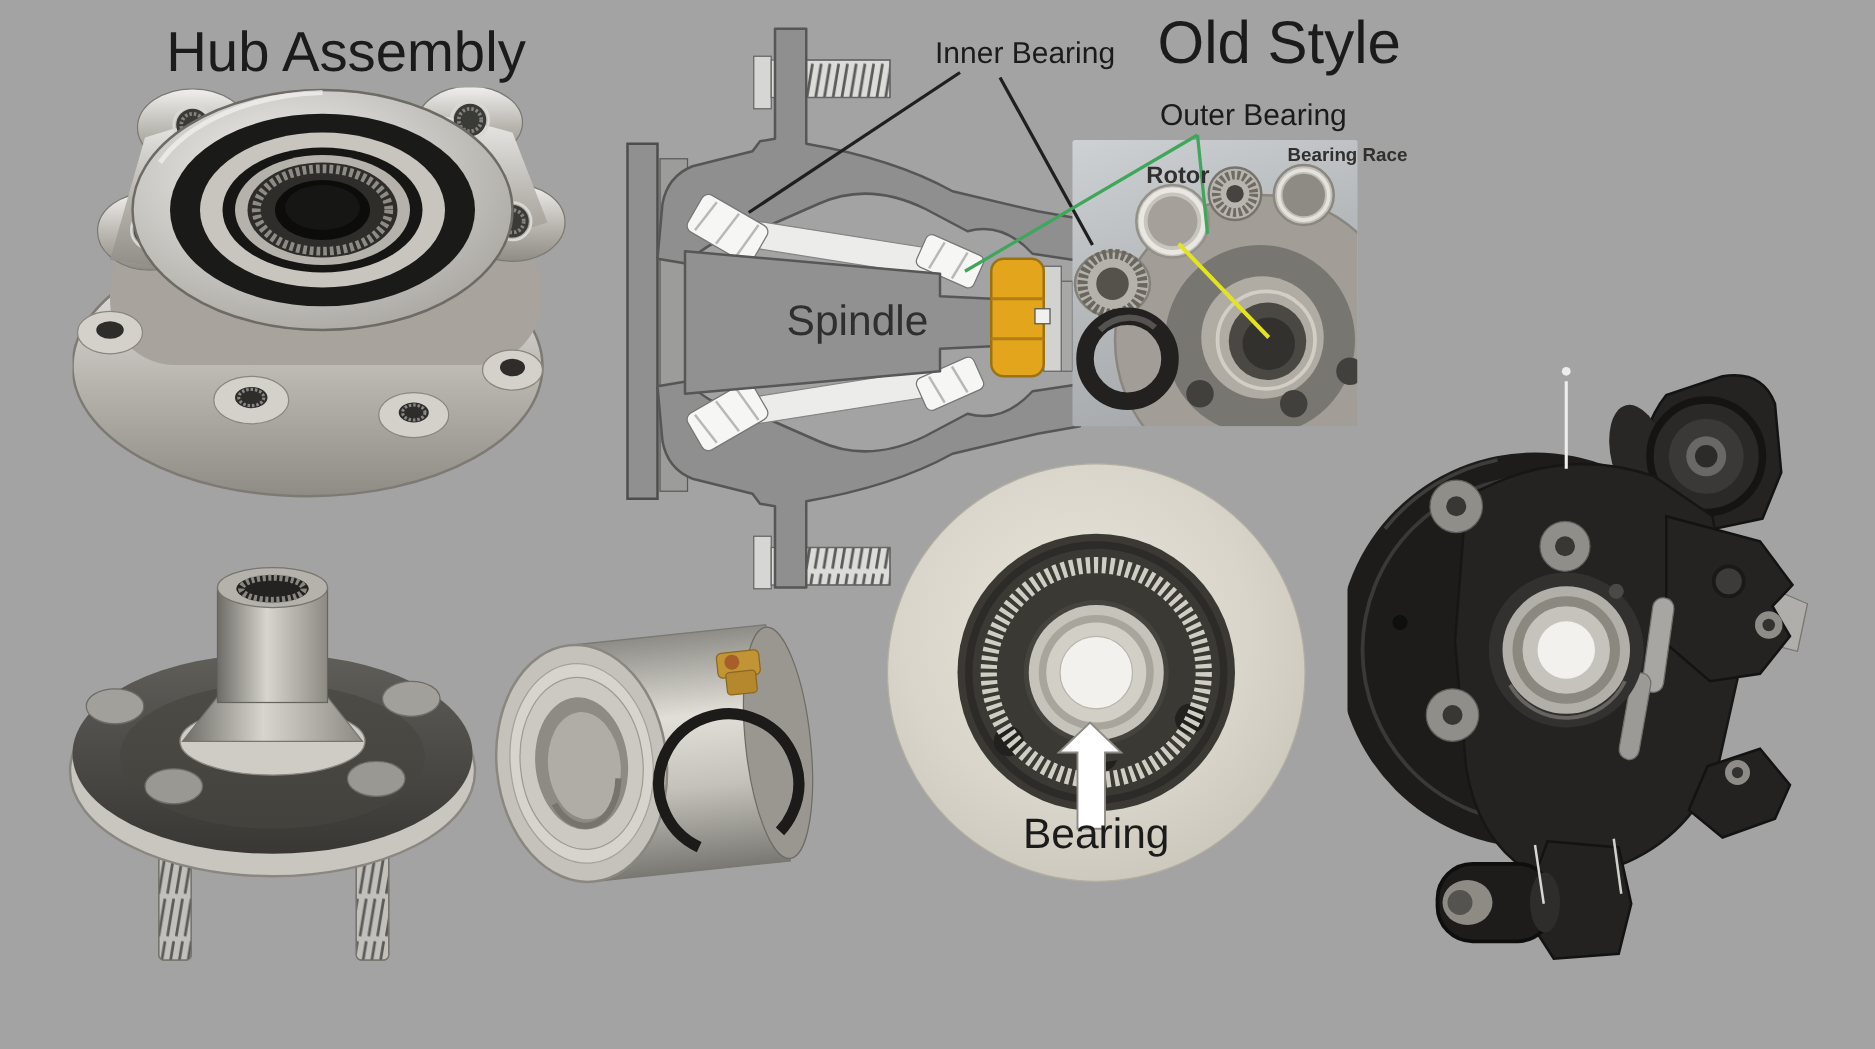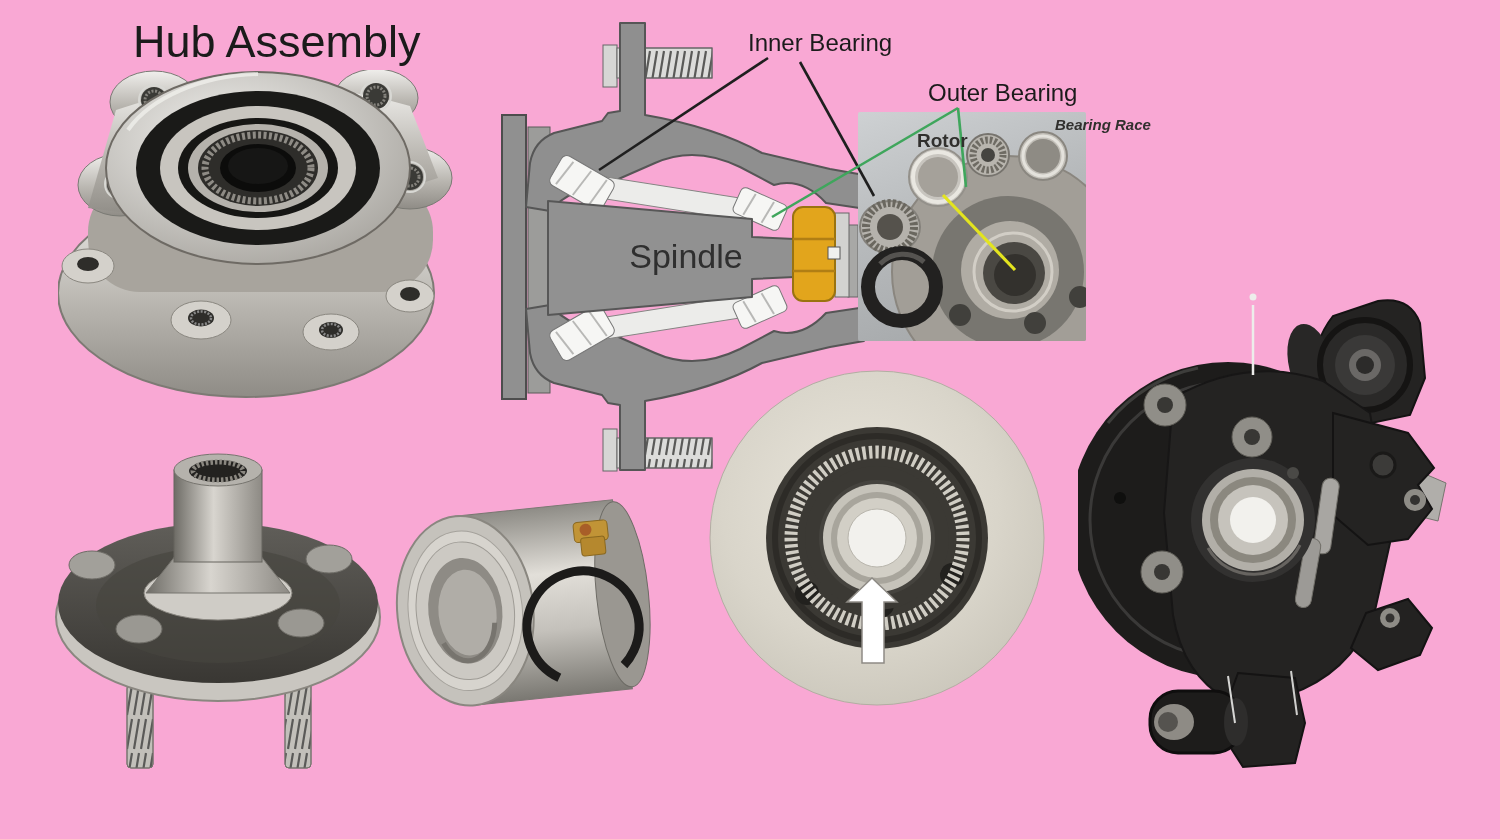--- a/index.html
+++ b/index.html
@@ -1,16 +1,16 @@
 <!DOCTYPE html>
 <html><head>
 <meta charset="utf-8">
 <style>
   html,body{margin:0;padding:0;background:#ffffff;}
-  #canvas{position:relative;width:1500px;height:839px;background:#f9a8d4;overflow:hidden;
+  #canvas{position:relative;width:1500px;height:839px;background:#a3a3a3;overflow:hidden;
           font-family:"Liberation Sans","DejaVu Sans",sans-serif;color:#1b1b1b;}
   .abs{position:absolute;}
   .lbl{position:absolute;z-index:6;white-space:nowrap;color:#1b1b1b;line-height:1.05;}
   .title{font-size:45px;}
   .big-title{font-size:48px;}
   .mid{font-size:24px;}
   .small-bold{font-weight:bold;color:#31302e;}
   .fig{position:absolute;z-index:1;}
   svg{display:block;}
   #leader-overlay{position:absolute;left:0;top:0;z-index:5;pointer-events:none;}
@@ -172,20 +172,21 @@
 
     <rect x="358" y="210" width="10" height="72" fill="#a8a8a6" stroke="#666"></rect>
     <rect x="345" y="198" width="14" height="84" fill="#d2d2d0" stroke="#666"></rect>
     <rect x="303" y="192" width="42" height="94" rx="10" stroke="#9a7310" stroke-width="2" fill="#e2a51c"></rect>
     <line x1="303" y1="224" x2="345" y2="224" stroke="#b07e14" stroke-width="2.5"></line>
     <line x1="303" y1="256" x2="345" y2="256" stroke="#b07e14" stroke-width="2.5"></line>
     <rect x="338" y="232" width="12" height="12" fill="#f0f0ee" stroke="#555"></rect>
   </svg>
 
   <div class="lbl mid" style="left:748px;top:30px;">Inner Bearing</div>
+  <div class="lbl big-title" style="left:926px;top:10px;">Old Style</div>
   <div class="lbl mid" style="left:928px;top:80px;">Outer Bearing</div>
 
   <div id="old-style-photo-box" class="fig" style="left:858px;top:112px;width:228px;height:229px;overflow:hidden;">
     <svg width="228" height="229" viewBox="0 0 228 229">
 
       <g>
         <circle cx="150" cy="160" r="116" fill="#a29e97" stroke="#8a867f" stroke-width="2"></circle>
         <circle cx="150" cy="160" r="76" fill="#787670"></circle>
         <circle cx="152" cy="158" r="49" fill="#b0aca4"></circle>
         <circle cx="155" cy="160" r="39" fill="none" stroke="#d2cec6" stroke-width="3"></circle>
@@ -220,21 +221,21 @@
       <g>
         <circle cx="185" cy="44" r="24" fill="#c2bfb8" stroke="#8a8780" stroke-width="2"></circle>
         <circle cx="185" cy="44" r="20" fill="none" stroke="#e4e2dc" stroke-width="3"></circle>
         <circle cx="185" cy="44" r="17" fill="#8e8b84"></circle>
       </g>
 
       <line x1="85" y1="83" x2="157" y2="158" stroke-width="3.2" stroke="#e3e41f"></line>
     </svg>
   </div>
   <div class="lbl small-bold" style="left:917px;top:131px;font-size:19px;">Rotor</div>
-  <div class="lbl small-bold" style="left:1055px;top:117px;font-size:15px;font-style:italic;">Bearing Race</div>
+  <div class="lbl small-bold" style="left:1030px;top:117px;font-size:15px;">Bearing Race</div>
 
   <svg class="fig" style="left:42px;top:445px;" width="350" height="338" viewBox="0 0 350 338">
 
     <g>
       <rect x="85" y="225" width="26" height="98" rx="4" fill="#c2c0ba" stroke="#77756f"></rect>
       <rect x="85" y="240" width="26" height="83" rx="4" fill="url(#thr)" stroke="#77756f"></rect>
       <rect x="243" y="220" width="26" height="103" rx="4" fill="#c2c0ba" stroke="#77756f"></rect>
       <rect x="243" y="235" width="26" height="88" rx="4" fill="url(#thr)" stroke="#77756f"></rect>
     </g>
 
@@ -301,20 +302,21 @@
       <circle cx="172" cy="170" r="54" fill="#c6c3ba"></circle>
       <circle cx="172" cy="170" r="46" fill="#a8a59c"></circle>
       <circle cx="172" cy="170" r="40" fill="#d2cfc6"></circle>
       <circle cx="172" cy="170" r="29" fill="#f2f1ed" stroke="#b8b5ac"></circle>
     </g>
 
     <g>
       <polygon points="167,210 142,234 157,234 157,295 179,295 179,234 192,234" fill="#ffffff" stroke="#8e8b85" stroke-width="1.5"></polygon>
     </g>
   </svg>
+  <div id="rotor-bearing-label" class="lbl" style="left:802px;top:650px;width:150px;">Bearing</div>
 
   <svg class="fig" style="left:1078px;top:283px;" width="412" height="497" viewBox="0 0 412 497">
 
     <circle cx="150" cy="237" r="158" fill="#1d1c1b"></circle>
     <circle cx="150" cy="237" r="138" fill="none" stroke="#3a3938" stroke-width="3"></circle>
     <path d="M 30,140 A 155,155 0 0 1 120,85" fill="none" stroke="#4c4b49" stroke-width="3" opacity="0.7"></path>
 
     <g>
       <path d="M 230,105 Q 235,58 255,33 L 300,18 Q 332,13 342,40 L 347,95 L 332,132 L 260,147 Z" fill="#242322" stroke="#141313" stroke-width="2"></path>
       <ellipse cx="233" cy="82" rx="22" ry="42" fill="#282726" transform="rotate(-14 233 82)"></ellipse>

